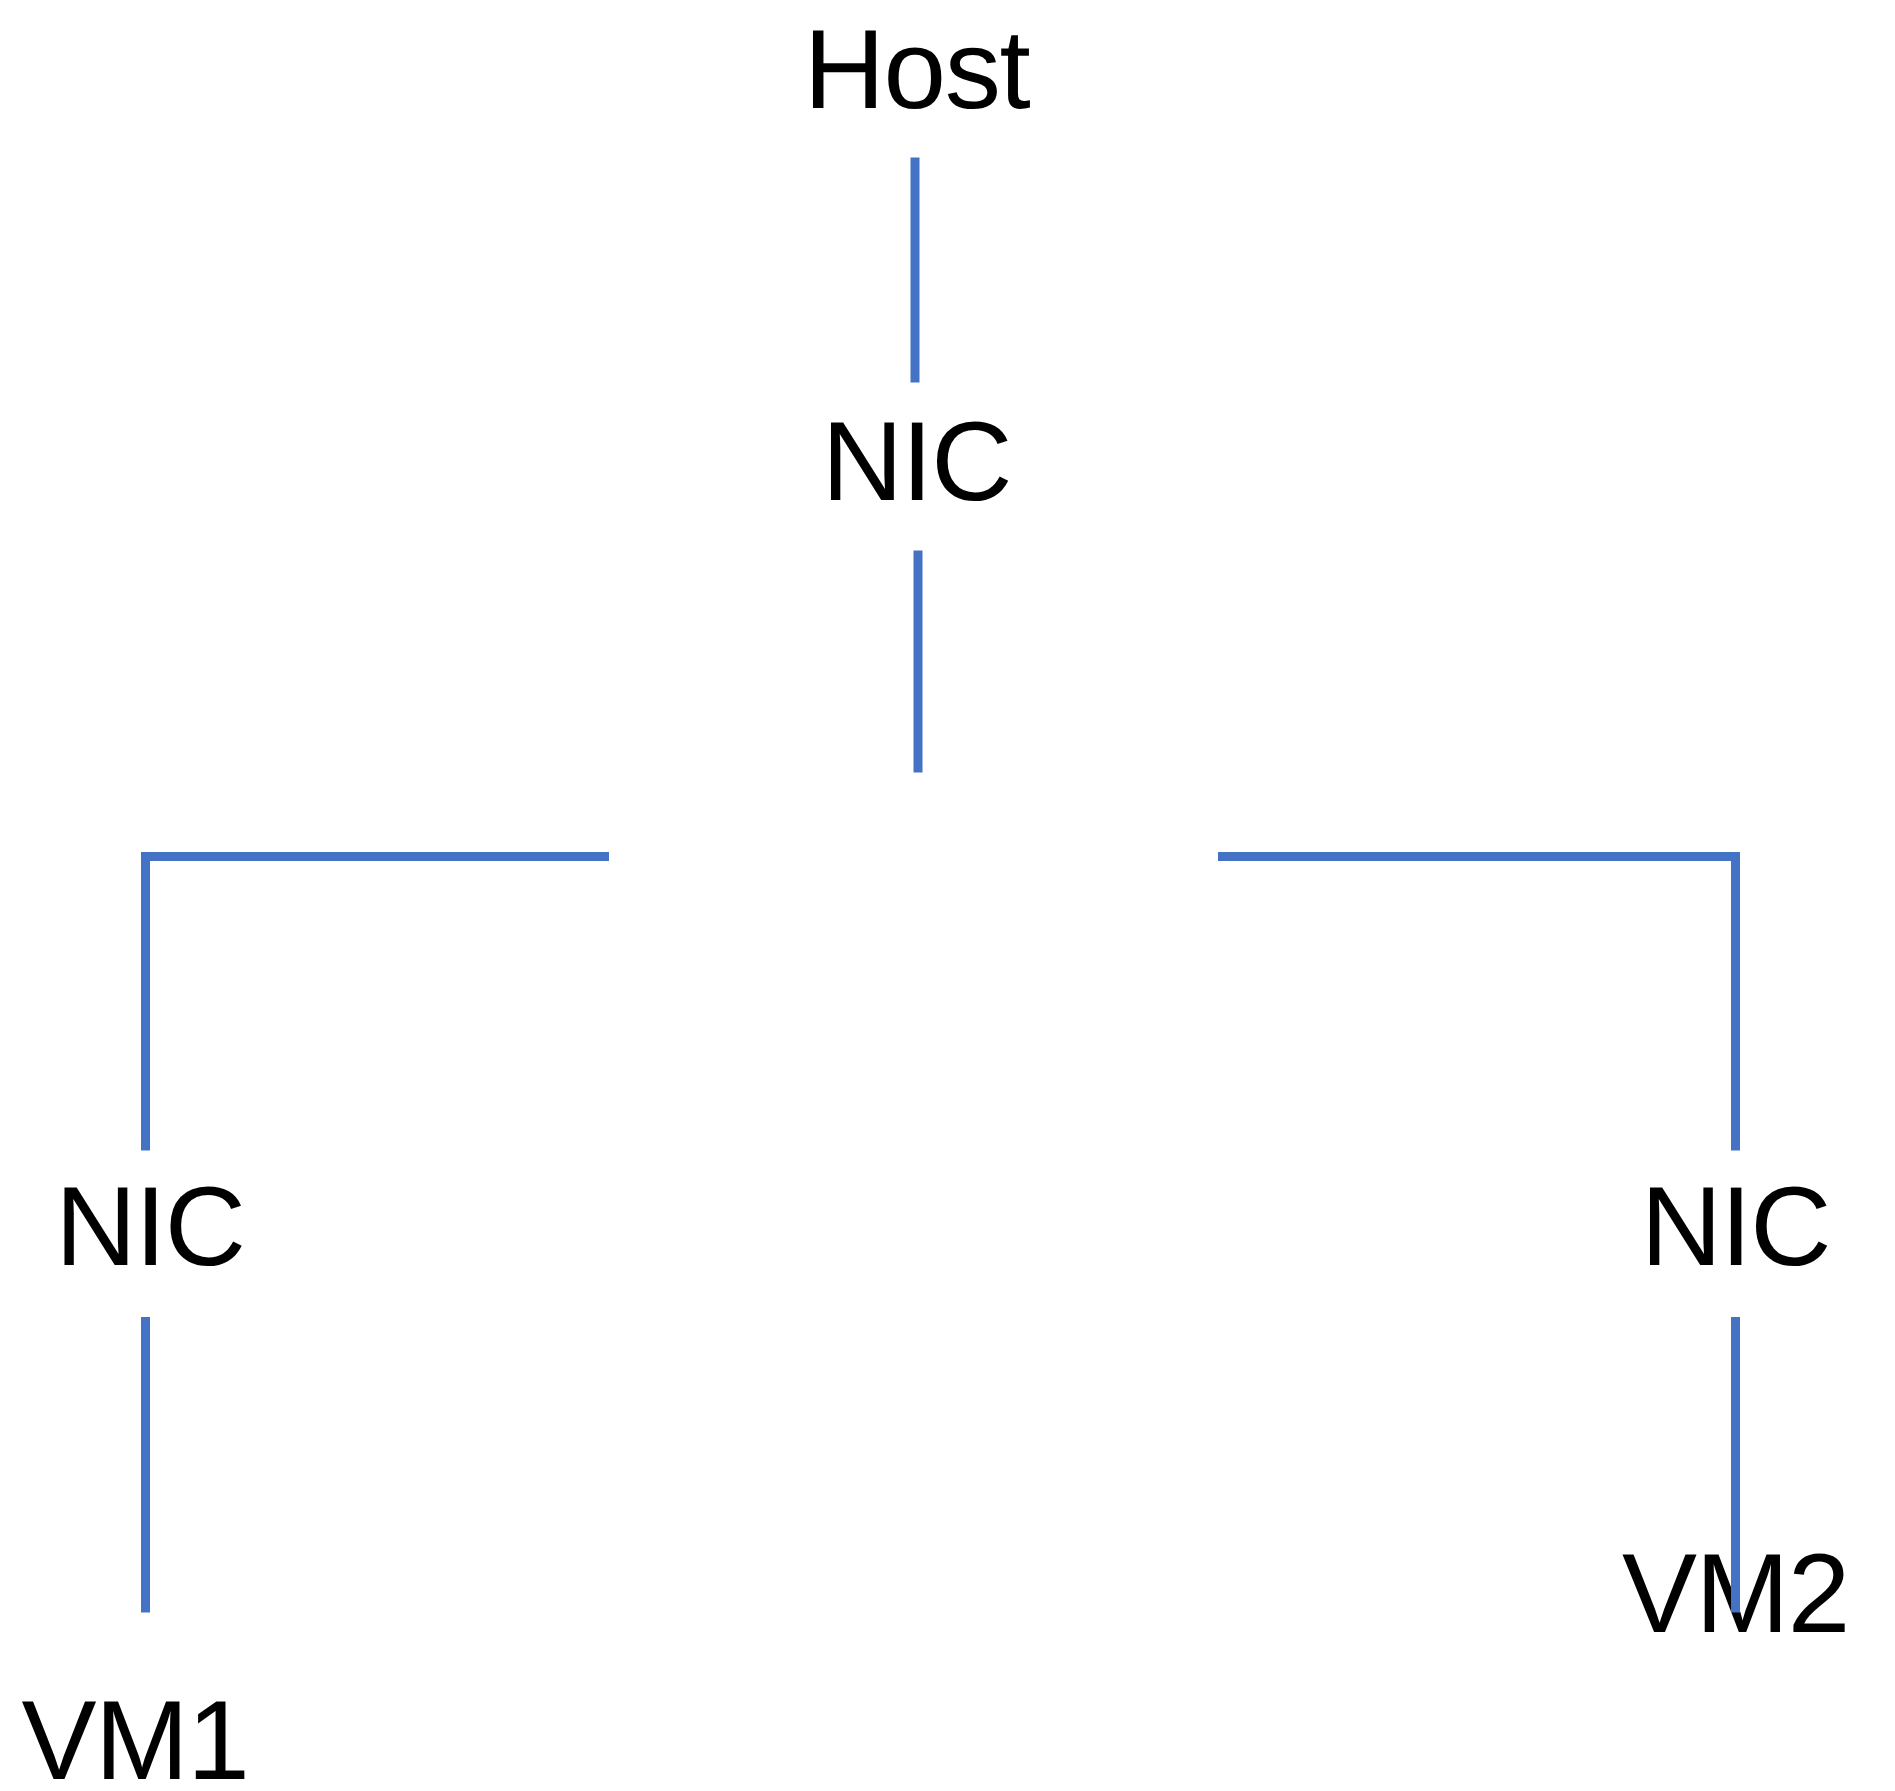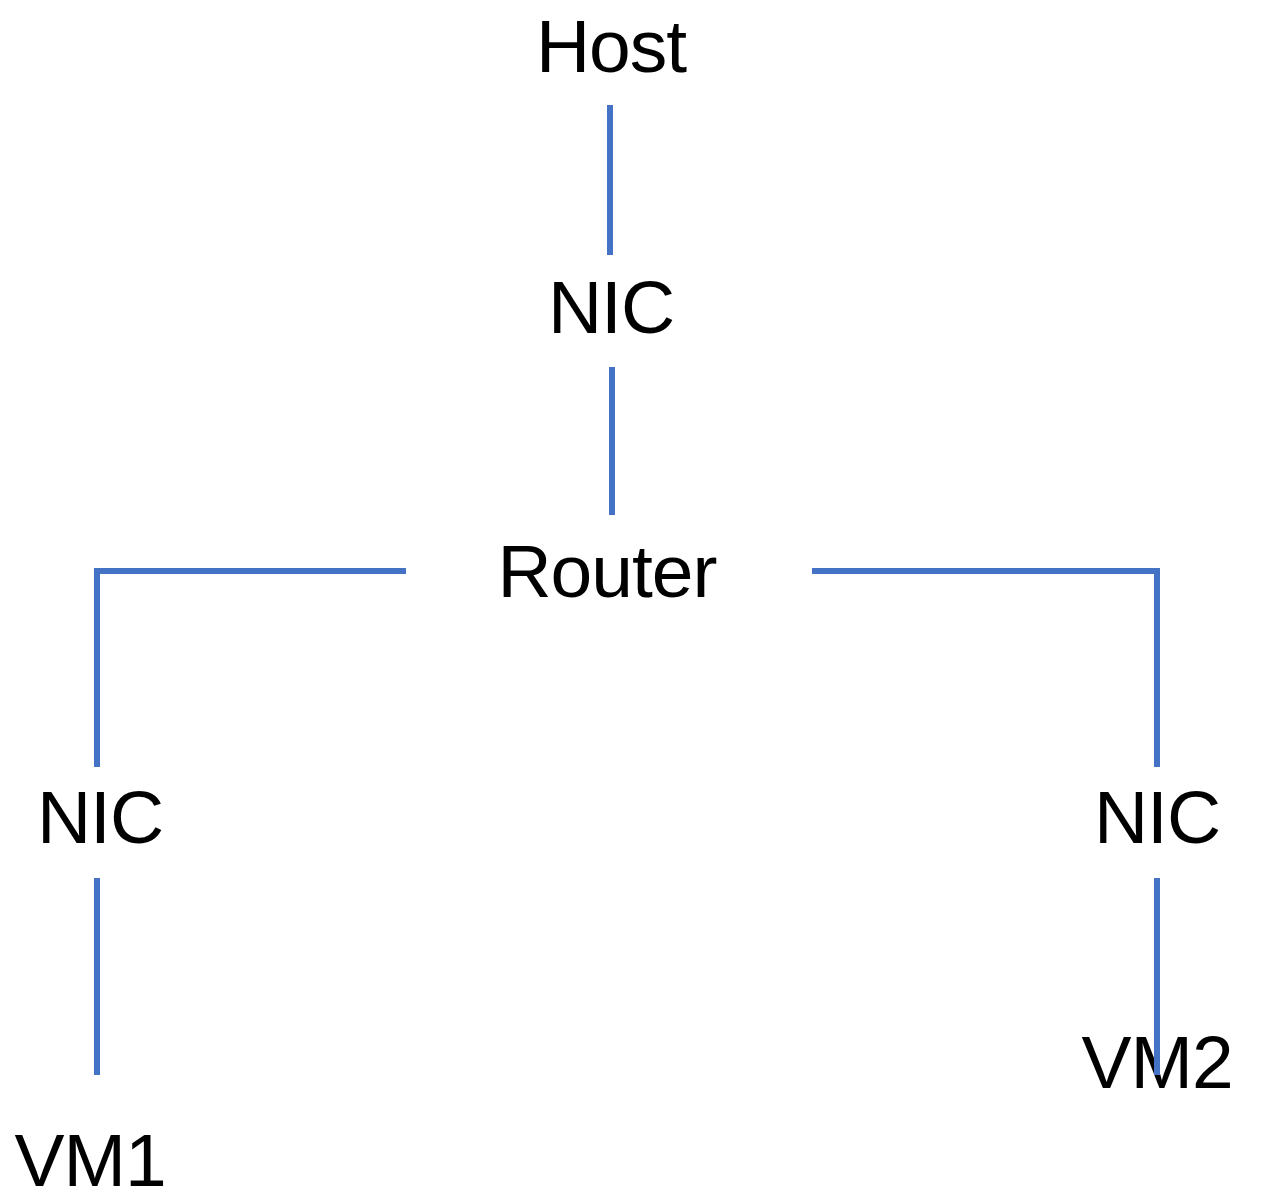--- a/index.html
+++ b/index.html
@@ -42,21 +42,20 @@
 </style>
 </head>
 <body>
 
 <div class="canvas">
 
   <div class="node-label" style="left:611px; top:9px;">Host</div>
 
   <div class="node-label" style="left:611px; top:270px;">NIC</div>
 
-  <div class="node-label" style="left:607px; top:534px;">Router</div>
 
   <div class="node-label" style="left:100px; top:780px;">NIC</div>
 
   <div class="node-label" style="left:1157px; top:780px;">NIC</div>
 
   <div class="node-label" style="left:90px; top:1090px;margin-top:33px;">VM1</div>
 
   <div class="node-label" style="left:1157px; top:1025px;text-align:center;">VM2</div>
 
   <div class="vline" style="left:607px; top:105px; height:150px;"></div>

